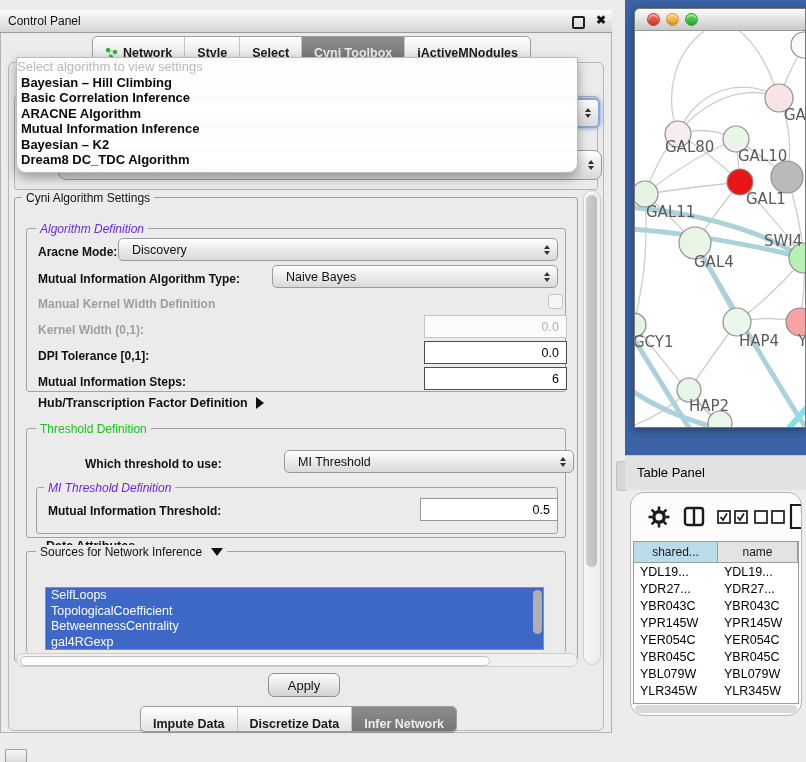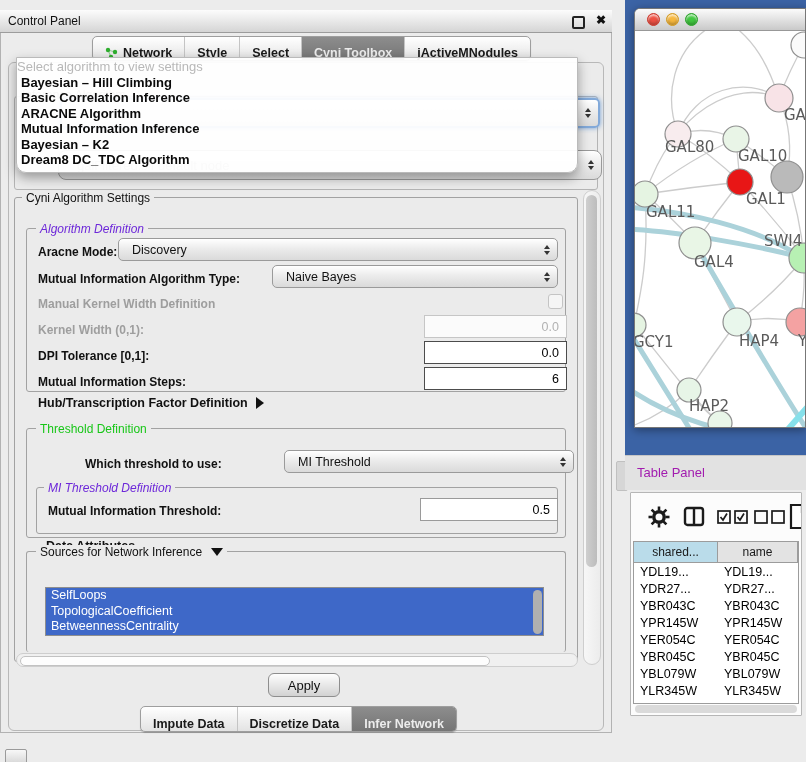--- a/index.html
+++ b/index.html
@@ -53,21 +53,21 @@
   .lbl.dis{color:#9e9e9e;}
   .field{position:absolute;background:#fff;border:1px solid #4c4c4c;font-size:12.5px;color:#000;
        display:flex;align-items:center;justify-content:flex-end;padding-right:7px;box-sizing:border-box;}
   .field.disabled{background:#fbfbfb;border-color:#c6c6c6;color:#b2b2b2;}
   .chk-dis{position:absolute;left:548px;top:294px;width:15px;height:15px;border:1px solid #c4c4c4;
        border-radius:3px;background:#f5f5f5;box-sizing:border-box;}
   .expander{position:absolute;left:38px;top:396px;display:flex;align-items:center;gap:8px;
        font-size:12.5px;font-weight:bold;color:#111;}
   .tri-right{width:0;height:0;border-top:6px solid transparent;border-bottom:6px solid transparent;border-left:8px solid #111;}
   .tri-down-lg{width:0;height:0;border-left:6px solid transparent;border-right:6px solid transparent;border-top:8px solid #111;display:inline-block;}
-  .src-list{position:absolute;left:45px;top:587px;width:499px;height:49px;background:#fff;
+  .src-list{position:absolute;left:45px;top:587px;width:499px;height:63px;background:#fff;
        border:1px solid #8e8e8e;overflow:hidden;box-sizing:border-box;}
   .src-item{height:15.7px;line-height:15.7px;background:#3e68c8;color:#fff;font-size:12.5px;padding-left:5px;white-space:nowrap;}
   .src-vsb{position:absolute;right:1px;top:2px;width:9px;height:44px;background:#b0b0b0;border-radius:5px;}
   
   .sb-v{position:absolute;left:583px;top:190px;width:18px;height:475px;background:linear-gradient(90deg,#f7f7f7,#ececec);
        border:1px solid #cecece;border-radius:9px;box-sizing:border-box;}
   .sb-v .thumb{position:absolute;left:2px;top:4px;width:11px;height:372px;border-radius:6px;
        background:linear-gradient(90deg,#cfcfcf,#bcbcbc);}
   .sb-h{position:absolute;left:16px;top:653px;width:562px;height:14px;background:#f0f0f0;
        border:1px solid #cecece;border-radius:7px;box-sizing:border-box;}
@@ -88,23 +88,23 @@
        box-shadow:inset 0 2px 2px rgba(255,255,255,.65), inset 0 -2px 3px rgba(0,0,0,.25);}
   .light.r{background:#ee5042;border:1px solid #c93a2e;}
   .light.y{background:#f7b83e;border:1px solid #d09a25;}
   .light.g{background:#41c83f;border:1px solid #2da32c;}
   .net-canvas{position:absolute;left:0;top:22px;right:0;bottom:0;background:#fff;overflow:hidden;}
   
   .tp-handle{position:absolute;left:616px;top:461px;width:12px;height:30px;background:#d6d6d6;
        border:1px solid #c0c0c0;border-radius:2px;box-sizing:border-box;}
   .tp-bar{position:absolute;left:625px;top:455px;width:181px;height:35px;background:#e2e2e2;
        border-top:1px solid #c6c6c6;box-sizing:border-box;}
-  .tp-title{position:absolute;left:12px;top:9px;font-size:13px;color:#a21caf;}
+  .tp-title{position:absolute;left:12px;top:9px;font-size:13px;color:#000000;}
   .tp-card{position:absolute;left:630px;top:492px;width:172px;height:224px;background:#fcfcfc;
-       border:1px solid #b6b6b6;border-radius:1px;box-sizing:border-box;overflow:hidden;}
+       border:1px solid #b6b6b6;border-radius:14px;box-sizing:border-box;overflow:hidden;}
   .ticon{position:absolute;}
   .tbl{position:absolute;left:2px;top:48px;width:166px;height:163px;overflow:hidden;
        border:1px solid #9c9c9c;background:#fff;box-sizing:border-box;}
   .tbl-head{display:flex;height:21px;}
   .th{box-sizing:border-box;border-right:1px solid #9c9c9c;border-bottom:1px solid #9c9c9c;font-size:12px;
        display:flex;align-items:center;justify-content:center;color:#1a1a1a;background:#e3e3e3;flex:none;}
   .th.hl{background:#badcea;}
   .tr{display:flex;height:17px;font-size:12.5px;color:#000;align-items:center;}
   .td{box-sizing:border-box;padding-left:6px;white-space:nowrap;overflow:hidden;flex:none;}
   .tbl-hsb{position:absolute;left:4px;top:212px;width:162px;height:8px;background:#dadada;border-radius:4px;}

